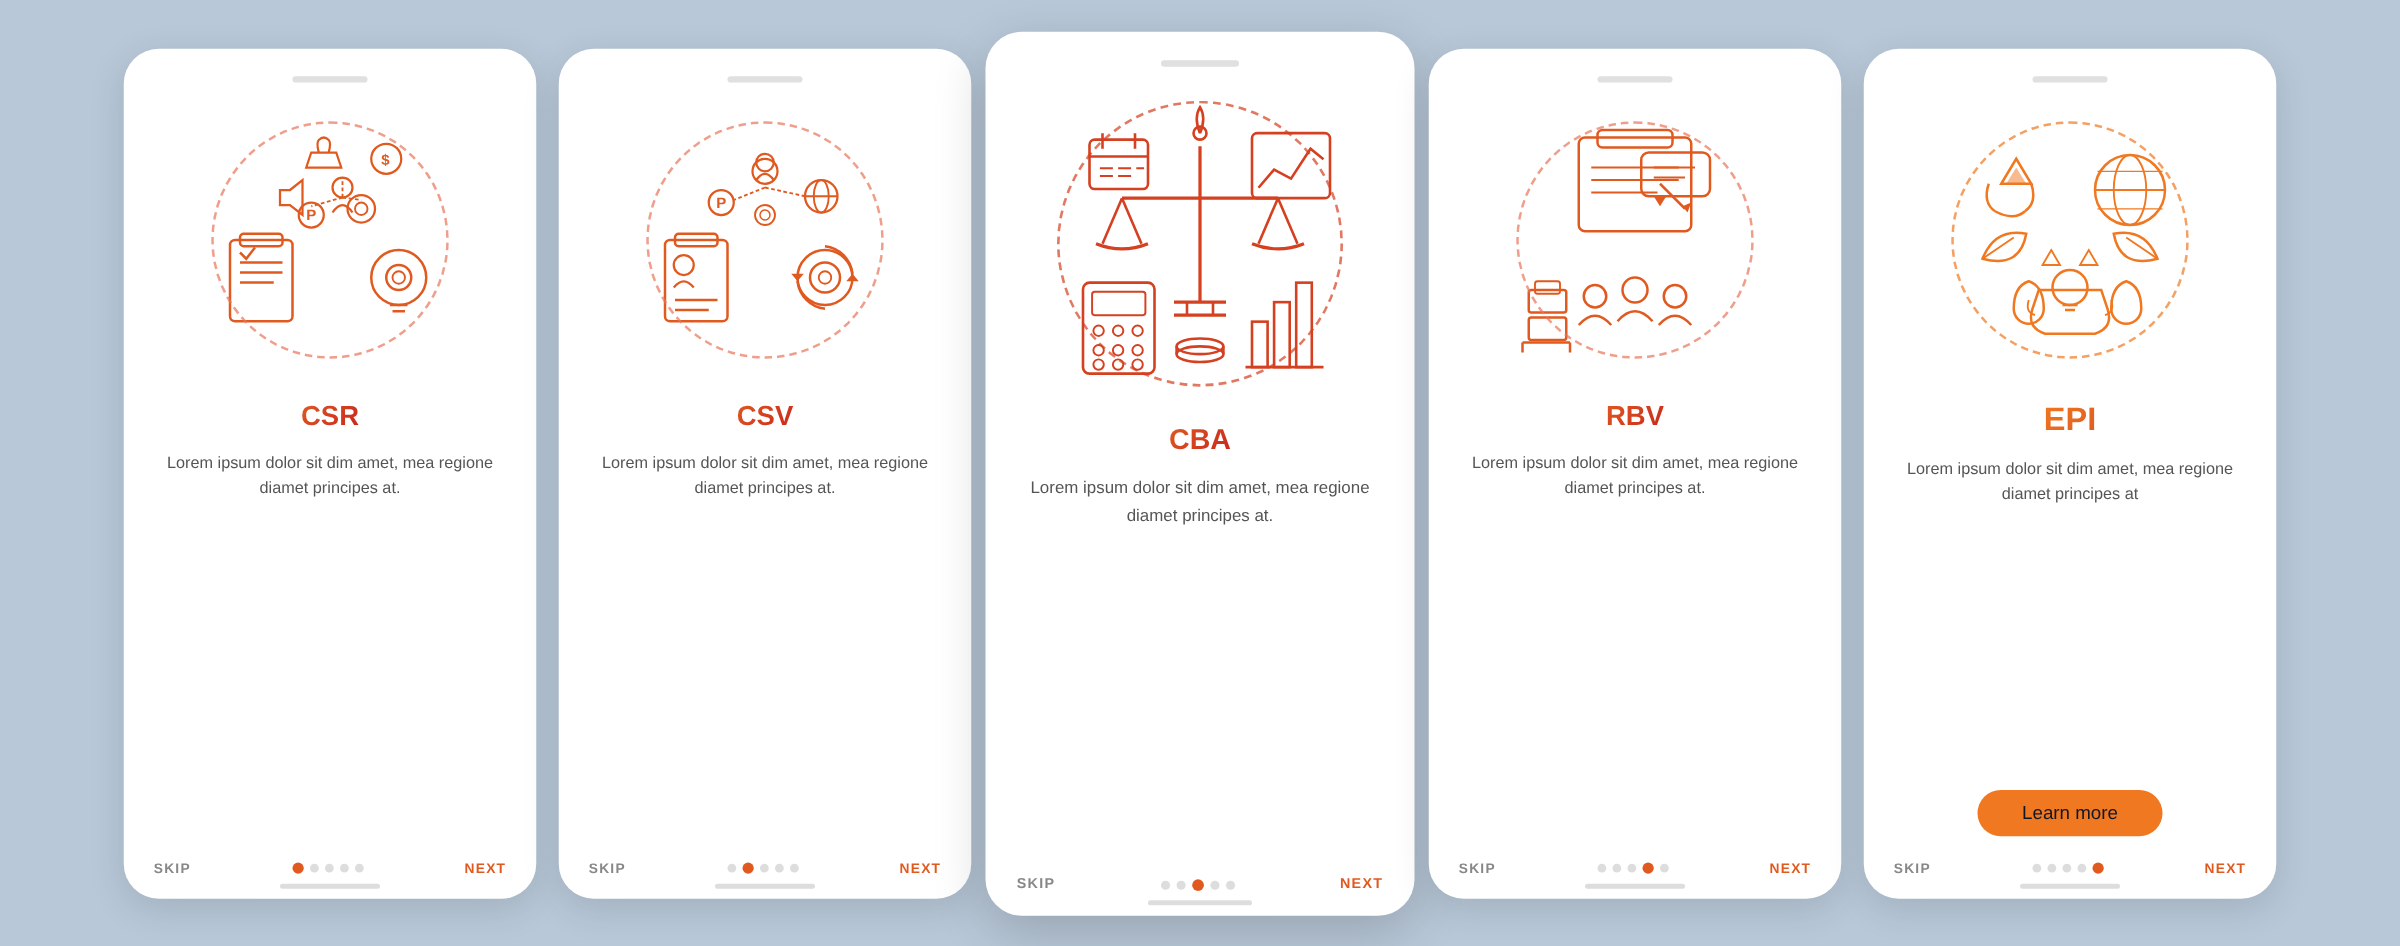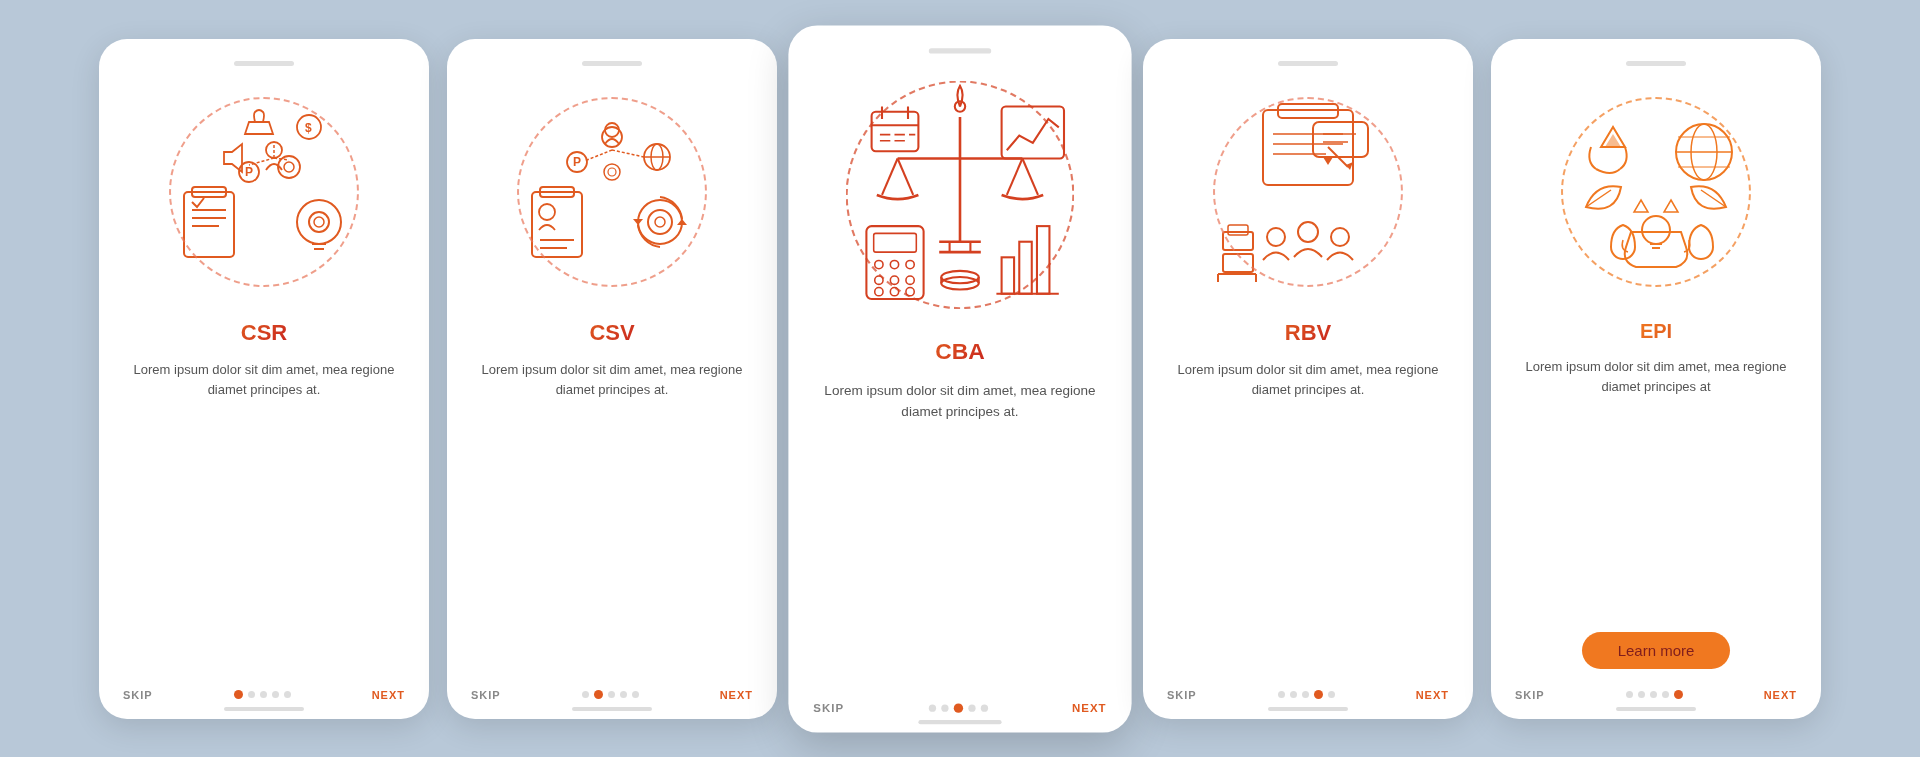--- a/index.html
+++ b/index.html
@@ -77,21 +77,21 @@
     .screen-desc {
       font-size: 13px;
       color: #555;
       text-align: center;
       line-height: 1.6;
       margin-bottom: 16px;
       flex: 1;
     }
     .learn-more-btn {
       background: #f07820;
-      color: #7f1d1d;
+      color: #0f172a;
       border: none;
       border-radius: 22px;
       padding: 10px 36px;
       font-size: 15px;
       font-weight: 500;
       cursor: pointer;
       margin-bottom: 12px;
     }
     .bottom-nav {
       display: flex;
@@ -427,21 +427,21 @@
         <path d="M133,155 q0,-18 12,-22 q12,4 12,22 a12,12 0 0,1 -24,0z" fill="none" stroke="#f07820" stroke-width="2"></path>
 
         <circle cx="100" cy="138" r="14" fill="none" stroke="#f07820" stroke-width="2"></circle>
         <line x1="94" y1="152" x2="106" y2="152" stroke="#f07820" stroke-width="2"></line>
         <line x1="96" y1="156" x2="104" y2="156" stroke="#f07820" stroke-width="2"></line>
 
         <polygon points="85,108 92,120 78,120" fill="none" stroke="#f07820" stroke-width="1.5"></polygon>
         <polygon points="115,108 122,120 108,120" fill="none" stroke="#f07820" stroke-width="1.5"></polygon>
       </svg>
     </div>
-    <div class="screen-title" style="background:linear-gradient(135deg,#f07820,#e05a20);-webkit-background-clip:text;-webkit-text-fill-color:transparent;background-clip:text;font-size:20px;font-weight:600;margin-bottom:14px;text-align:center;">EPI</div>
+    <div class="screen-title" style="background:linear-gradient(135deg,#f07820,#e05a20);-webkit-background-clip:text;-webkit-text-fill-color:transparent;background-clip:text;font-size:26px;font-weight:600;margin-bottom:14px;text-align:center;">EPI</div>
     <p class="screen-desc">Lorem ipsum dolor sit dim amet, mea regione diamet principes at</p>
     <button class="learn-more-btn">Learn more</button>
     <div class="bottom-nav">
       <span class="nav-label">SKIP</span>
       <div class="dots">
         <div class="dot"></div>
         <div class="dot"></div>
         <div class="dot"></div>
         <div class="dot"></div>
         <div class="dot active"></div>

